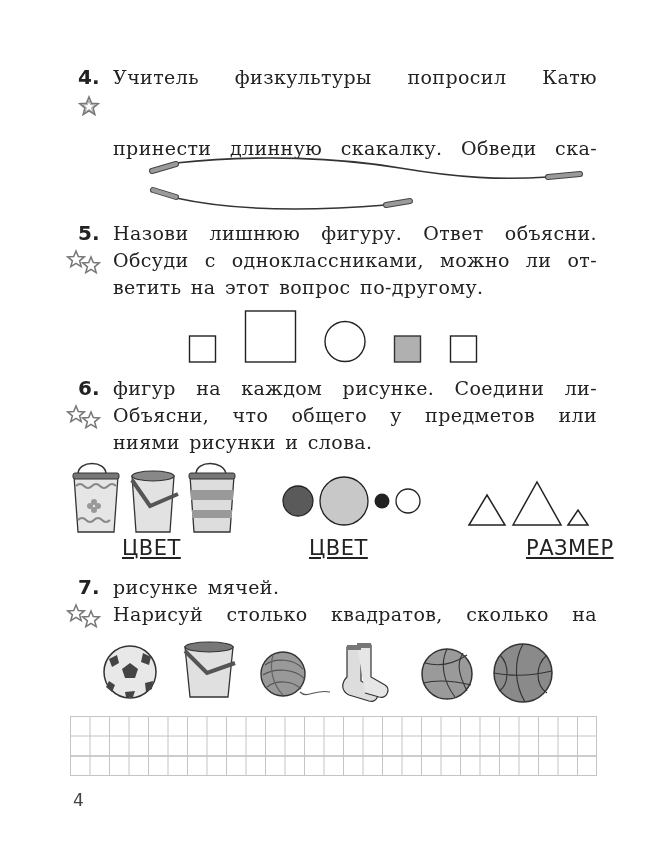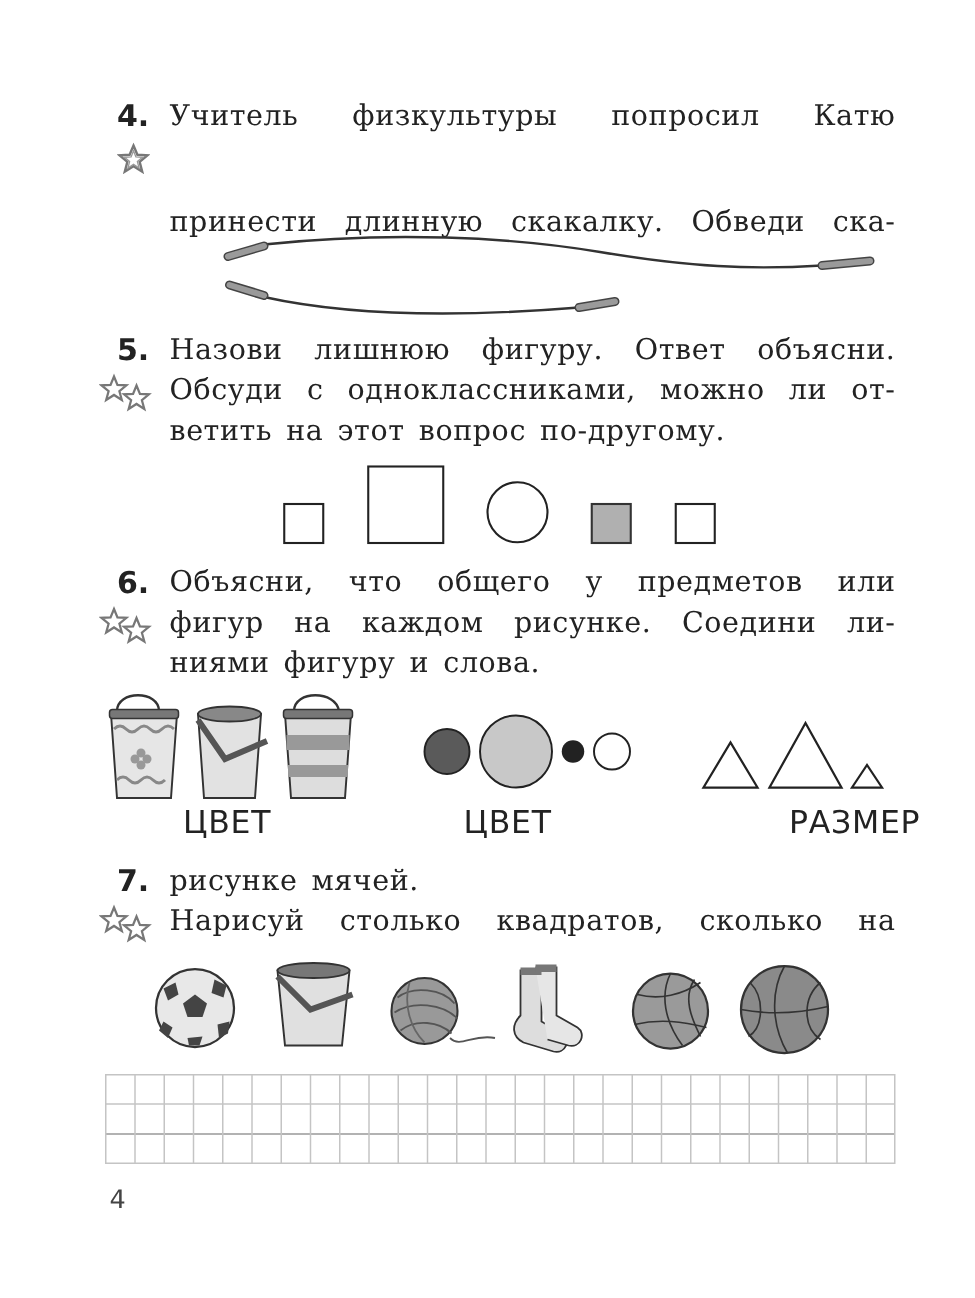--- a/index.html
+++ b/index.html
@@ -2,21 +2,21 @@
 <html><head>
 <meta charset="utf-8">
 <style>
   html,body{margin:0;padding:0;background:#fff;}
   body{width:650px;height:865px;position:relative;overflow:hidden;font-family:"DejaVu Serif","Liberation Serif",serif;color:#222;}
   .task{position:absolute;left:78px;width:520px;}
   .num{position:absolute;left:0;top:0;font-family:"DejaVu Sans","Liberation Sans",sans-serif;font-weight:bold;font-size:20px;line-height:27px;color:#222;}
   .txt{position:absolute;left:35px;top:0;width:484px;font-size:19px;line-height:27px;text-align:justify;letter-spacing:0.4px;word-spacing:3px;}
   .stars{position:absolute;left:-12px;top:29px;}
   .abs{position:absolute;}
-  .label{position:absolute;font-family:"DejaVu Sans","Liberation Sans",sans-serif;font-size:21px;color:#222;letter-spacing:0.5px;}
+  .label{position:absolute;font-family:"DejaVu Sans","Liberation Sans",sans-serif;font-size:21px;color:#222;letter-spacing:0.5px;text-decoration:underline;}
   .pagenum{position:absolute;left:73px;top:790px;font-family:"DejaVu Sans","Liberation Sans",sans-serif;font-size:17px;color:#444;}
 </style>
 </head>
 <body>
 
 <div class="task" style="top:64px;height:90px;">
   <div class="num">4.</div>
   <svg class="stars" width="22" height="22" viewBox="0 0 22 22" style="left:0;top:31px;">
     <polygon points="11,2 13.6,8.2 20.3,8.6 15.1,12.9 16.8,19.4 11,15.8 5.2,19.4 6.9,12.9 1.7,8.6 8.4,8.2" fill="none" stroke="#777" stroke-width="1.6"></polygon>
     <polygon points="11,5.5 12.6,9.6 17,9.9 13.6,12.7 14.7,17 11,14.6 7.3,17 8.4,12.7 5,9.9 9.4,9.6" fill="none" stroke="#999" stroke-width="0.9"></polygon>
@@ -65,23 +65,23 @@
   <rect x="270.5" y="31" width="26" height="26" fill="#fff" stroke="#222" stroke-width="1.4"></rect>
 </svg>
 
 <div class="task" style="top:375px;height:90px;">
   <div class="num">6.</div>
   <svg class="stars" width="36" height="28" viewBox="0 0 36 28" style="left:-12px;top:28px;">
     <polygon points="10,3 12.3,8.6 18.3,8.9 13.6,12.8 15.2,18.6 10,15.3 4.8,18.6 6.4,12.8 1.7,8.9 7.7,8.6" fill="none" stroke="#777" stroke-width="1.5"></polygon>
     <polygon points="25,9 27.3,14.6 33.3,14.9 28.6,18.8 30.2,24.6 25,21.3 19.8,24.6 21.4,18.8 16.7,14.9 22.7,14.6" fill="none" stroke="#777" stroke-width="1.5"></polygon>
   </svg>
   <div class="txt">
+    <div style="text-align:justify;text-align-last:justify;">фигур на каждом рисунке. Соедини ли-</div>
     <div style="text-align:justify;text-align-last:justify;">Объясни, что общего у предметов или</div>
-    <div style="text-align:justify;text-align-last:justify;">фигур на каждом рисунке. Соедини ли-</div>
-    <div>ниями фигуру и слова.</div>
+    <div>ниями рисунки и слова.</div>
   </div>
 </div>
 
 <svg class="abs" style="left:68px;top:462px;" width="175" height="75" viewBox="0 0 175 75">
 
   <g>
     <path d="M10,12 C10,-2 38,-2 38,12" fill="none" stroke="#333" stroke-width="1.6"></path>
     <path d="M6,14 L50,14 L46,70 L10,70 Z" fill="#e6e6e6" stroke="#333" stroke-width="1.3"></path>
     <rect x="5" y="11" width="46" height="6" rx="2" fill="#777" stroke="#333" stroke-width="1"></rect>
     <path d="M8,24 q4,-4 8,0 q4,4 8,0 q4,-4 8,0 q4,4 8,0 q4,-4 8,0" fill="none" stroke="#888" stroke-width="2"></path>

